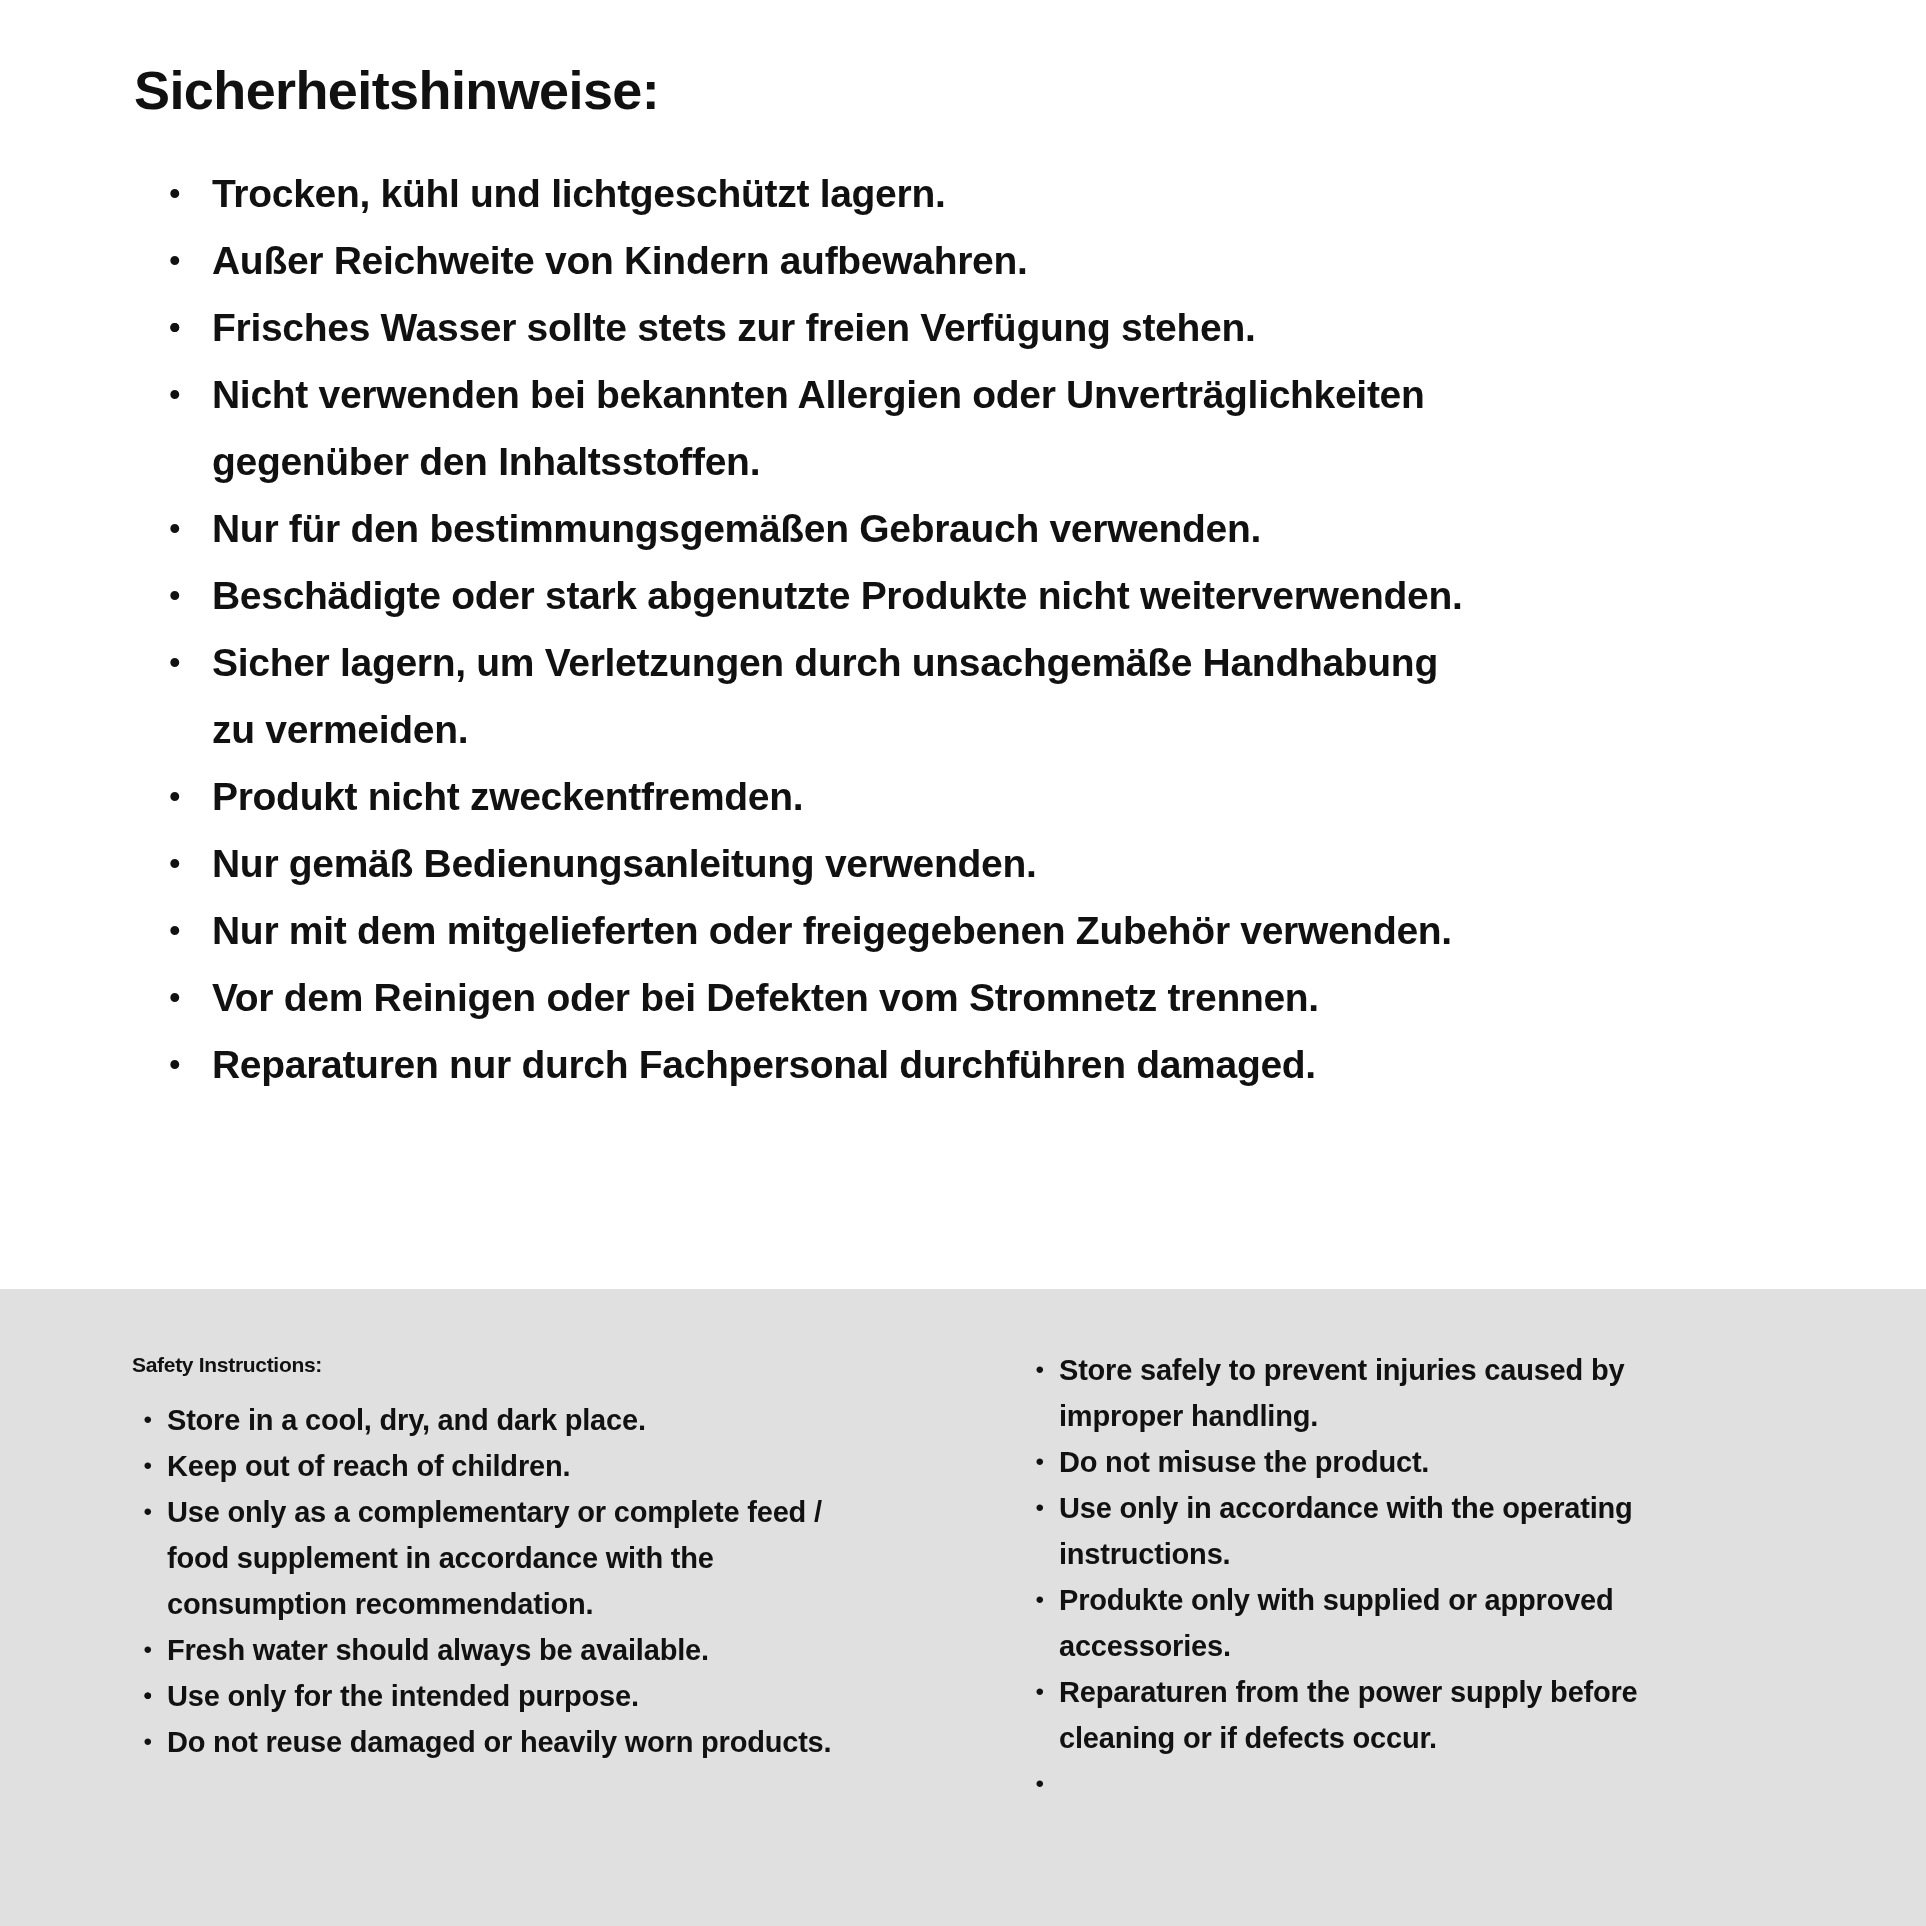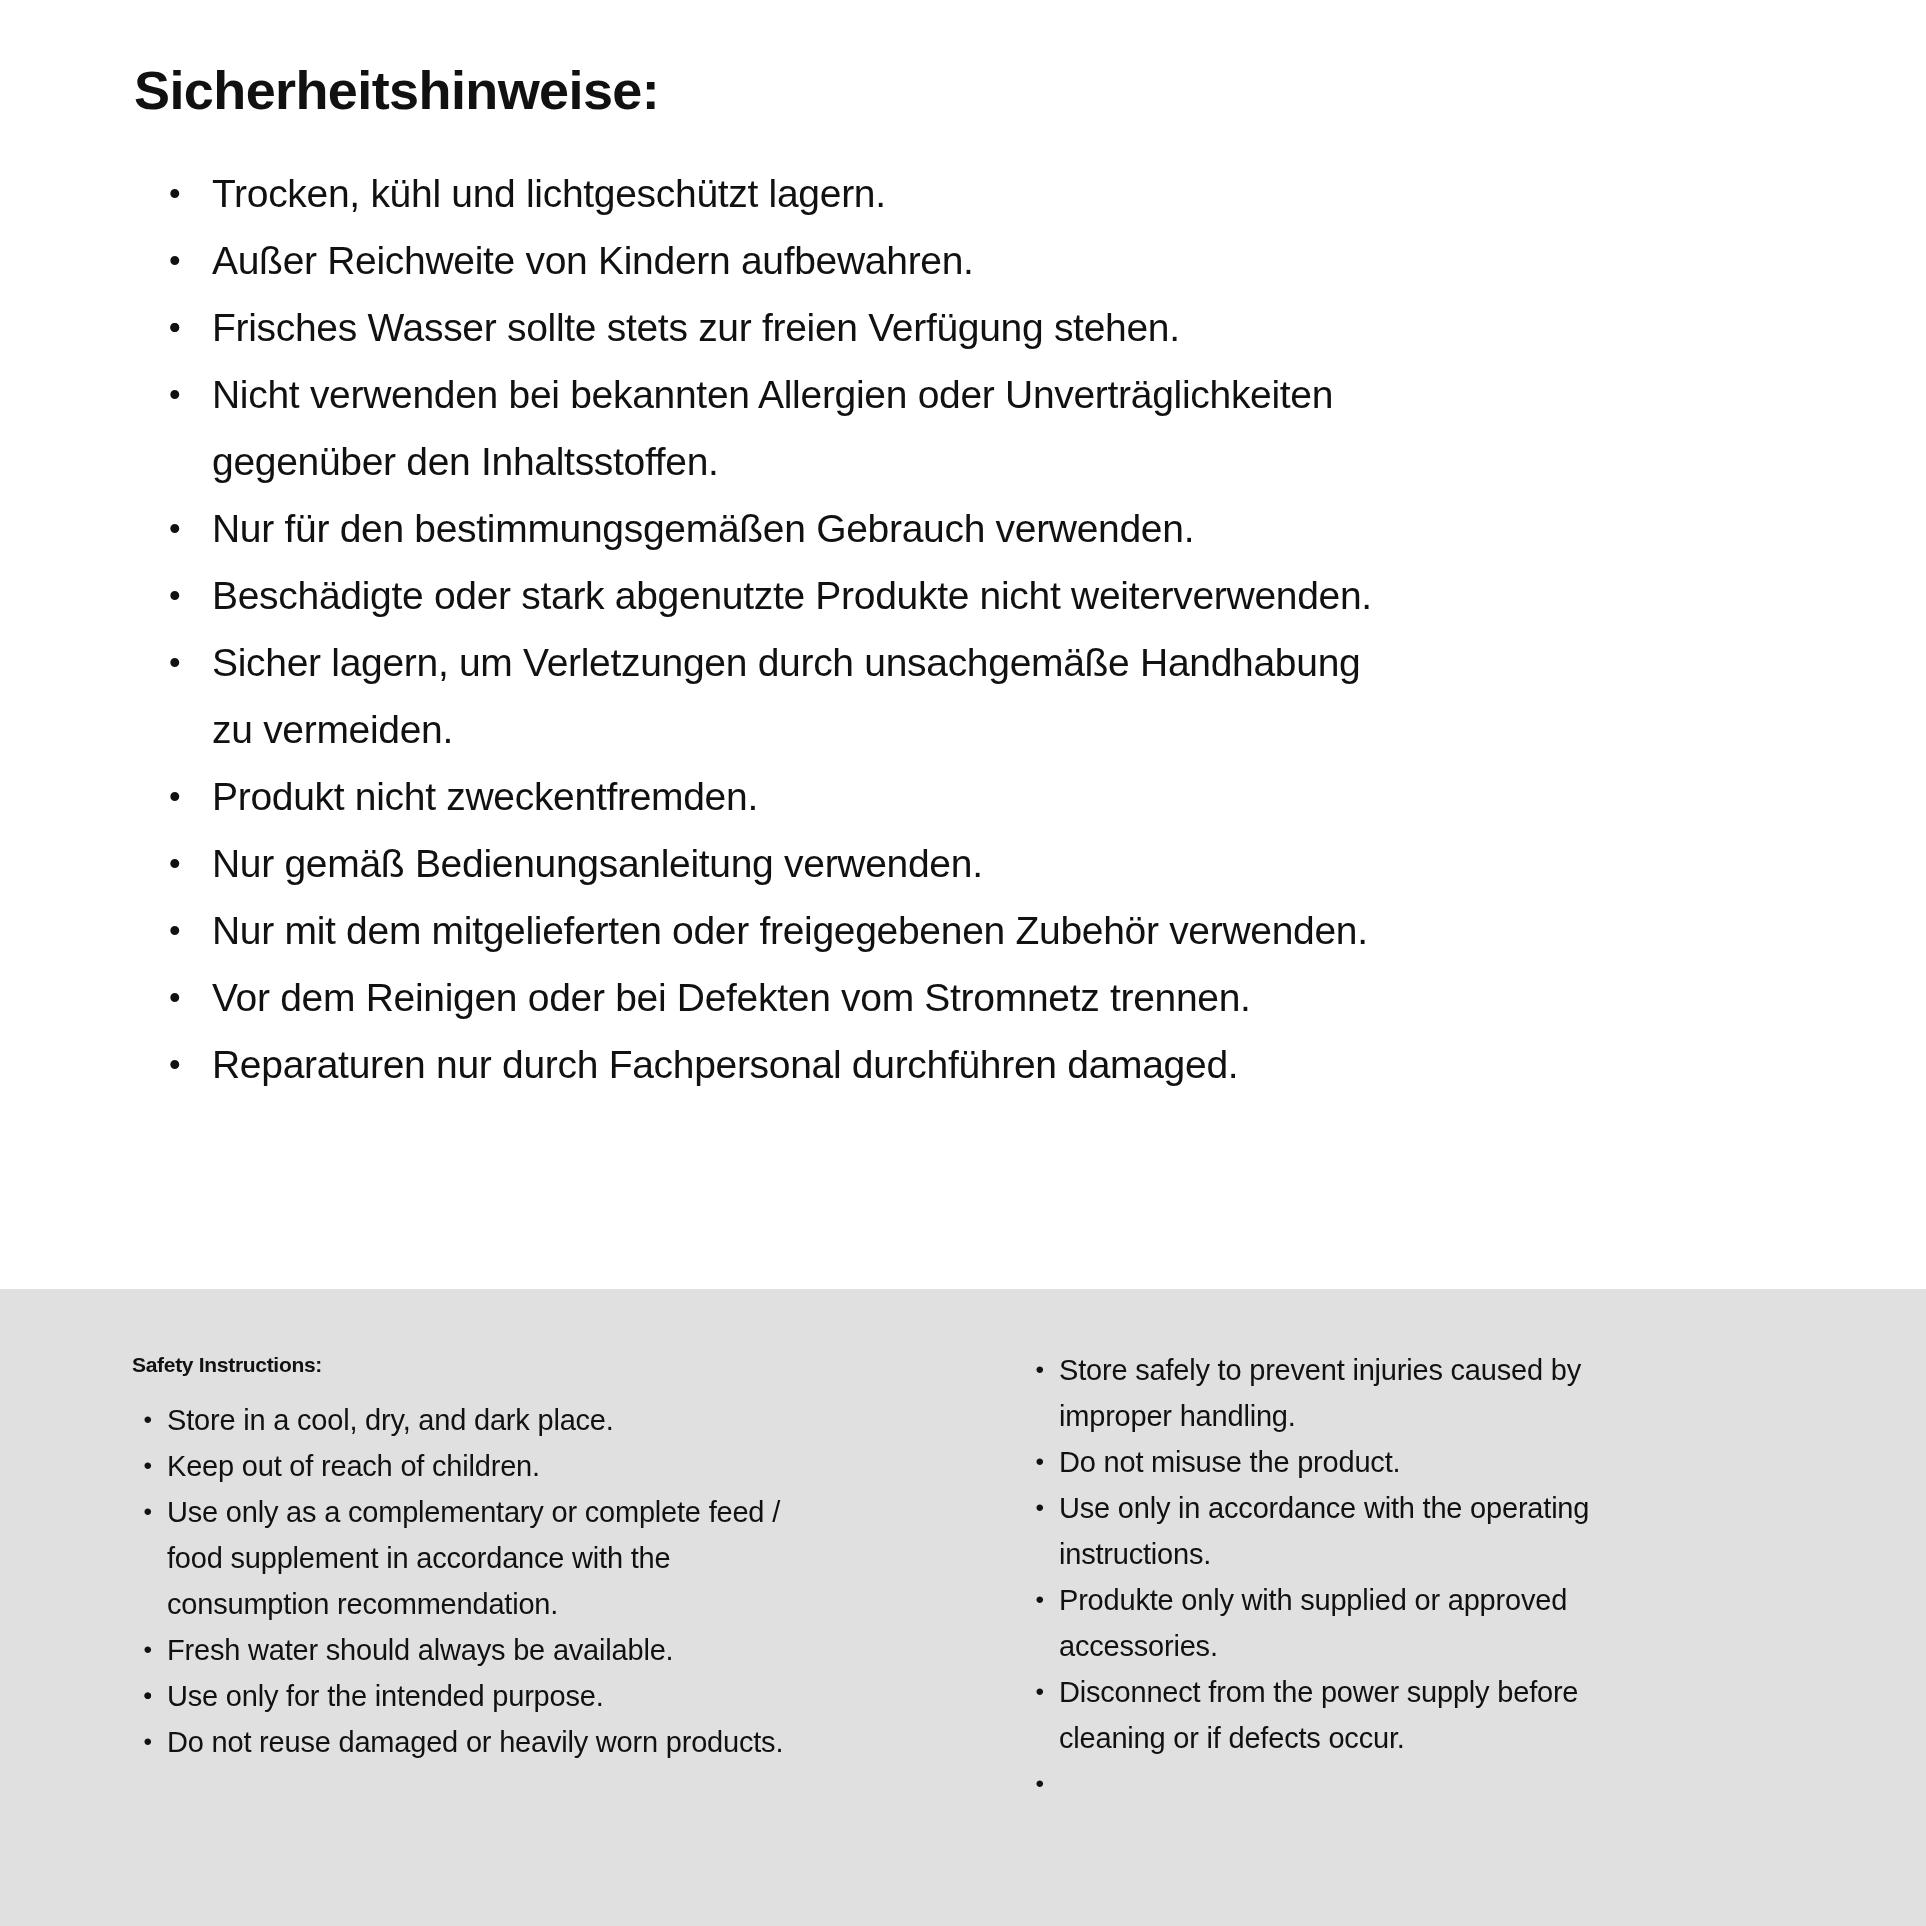--- a/index.html
+++ b/index.html
@@ -86,20 +86,21 @@
   }
   .en-list .bullet {
     position: absolute;
     left: 11.6px;
     top: 0;
     font-size: 24.4px;
     line-height: 46px;
   }
   .wrap {
     white-space: pre-line;
+    font-weight: bold;
   }
 </style>
 </head>
 <body>
 
 <div class="de-section">
   <h1 class="de-title">Sicherheitshinweise:</h1>
   <ul class="de-list">
     <li><span class="bullet">•</span><span class="wrap">Trocken, kühl und lichtgeschützt lagern.</span></li>
     <li><span class="bullet">•</span><span class="wrap">Außer Reichweite von Kindern aufbewahren.</span></li>
@@ -136,19 +137,19 @@
   </div>
   <div class="en-col-right">
     <ul class="en-list">
       <li><span class="bullet">•</span><span class="wrap">Store safely to prevent injuries caused by
 improper handling.</span></li>
       <li><span class="bullet">•</span><span class="wrap">Do not misuse the product.</span></li>
       <li><span class="bullet">•</span><span class="wrap">Use only in accordance with the operating
 instructions.</span></li>
       <li><span class="bullet">•</span><span class="wrap">Produkte only with supplied or approved
 accessories.</span></li>
-      <li><span class="bullet">•</span><span class="wrap">Disconnect from the power supply before
+      <li><span class="bullet">•</span><span class="wrap">Reparaturen from the power supply before
 cleaning or if defects occur.</span></li>
       <li><span class="bullet">•</span></li>
     </ul>
   </div>
 </div>
 
 
 </body></html>

